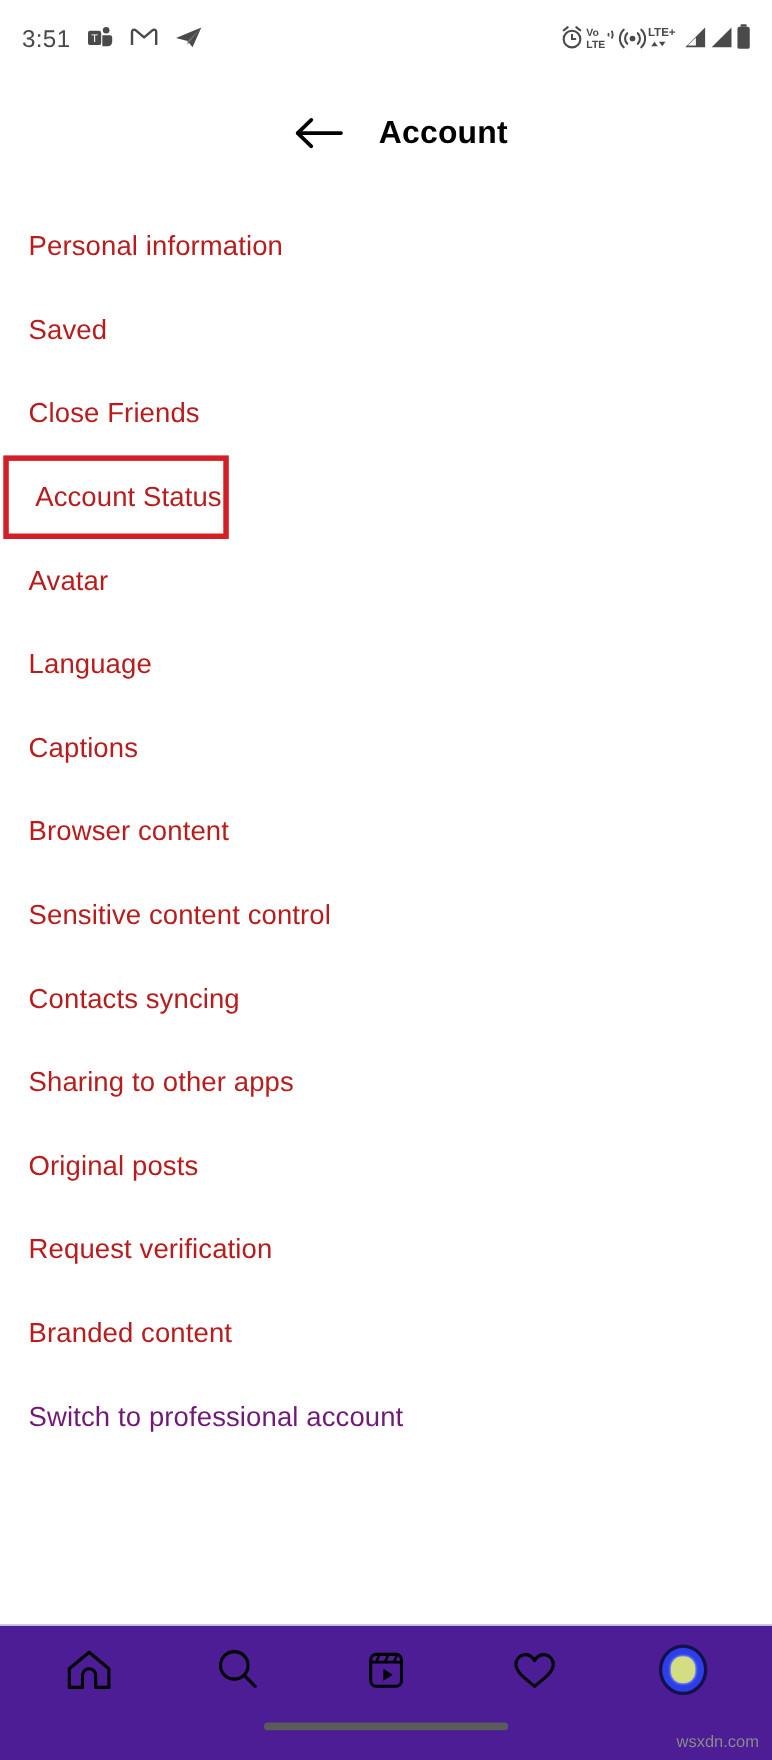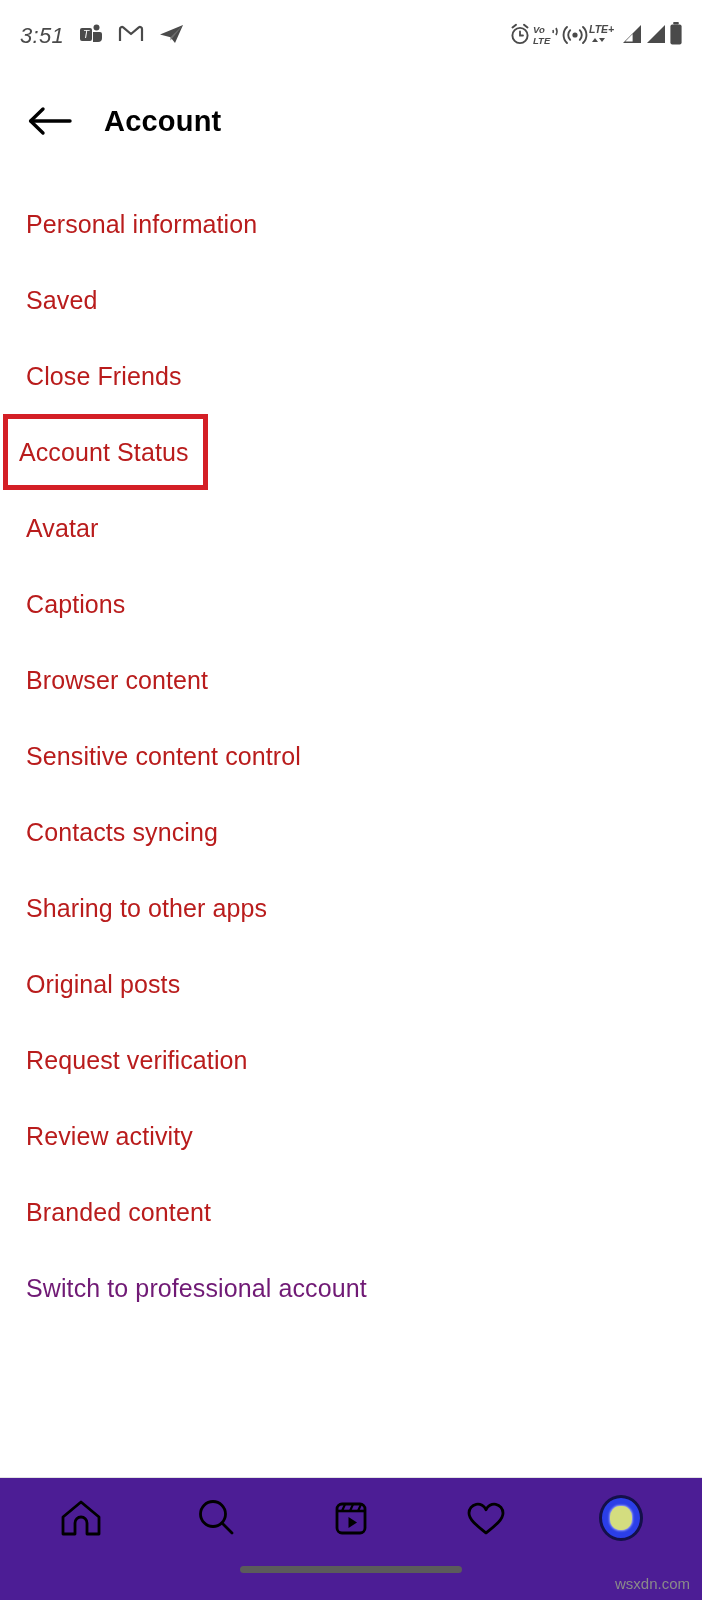--- a/index.html
+++ b/index.html
@@ -20,21 +20,20 @@
   
   .status-bar {
     position: absolute;
     top: 0; left: 0; right: 0;
     height: 72px;
     display: flex;
     align-items: center;
     justify-content: space-between;
     padding: 0 18px 0 20px;
     box-sizing: border-box;
-    font-style: italic;
   }
   .status-left {
     display: flex;
     align-items: center;
     gap: 14px;
   }
   .status-time {
     font-size: 22px;
     color: #4a4a4a;
     letter-spacing: 0.3px;
@@ -46,20 +45,21 @@
   }
   .sicon { display: block; }
 
   
   .header {
     position: absolute;
     top: 72px; left: 0; right: 0;
     height: 98px;
     display: flex;
     align-items: center;
+    justify-content: center;
   }
   .back-btn {
     width: 64px;
     margin-left: 18px;
     display: flex;
     align-items: center;
     justify-content: center;
     cursor: pointer;
   }
   .header-title {
@@ -88,21 +88,21 @@
   .list-item .label {
     font-size: 25px;
     color: #b91c1c;
     letter-spacing: 0.1px;
   }
   .list-item.highlighted {
     border: 5px solid #d41f26;
     margin-left: 3px;
     margin-right: 0;
     width: 205px;
-    padding-left: 11px;
+    padding-left: 24px;
     box-sizing: border-box;
   }
   .list-item.link .label {
     color: #701a75;
   }
 
   
   .bottom-nav {
     position: absolute;
     bottom: 0; left: 0; right: 0;
@@ -275,42 +275,42 @@
     <div class="list-item">
       <span class="label">Close Friends</span>
     </div>
     <div class="list-item highlighted">
       <span class="label">Account Status</span>
     </div>
     <div class="list-item">
       <span class="label">Avatar</span>
     </div>
     <div class="list-item">
+      <span class="label">Language</span>
+    </div>
+    <div class="list-item">
       <span class="label">Captions</span>
     </div>
     <div class="list-item">
       <span class="label">Browser content</span>
     </div>
     <div class="list-item">
       <span class="label">Sensitive content control</span>
     </div>
     <div class="list-item">
       <span class="label">Contacts syncing</span>
     </div>
     <div class="list-item">
       <span class="label">Sharing to other apps</span>
     </div>
     <div class="list-item">
       <span class="label">Original posts</span>
     </div>
     <div class="list-item">
       <span class="label">Request verification</span>
-    </div>
-    <div class="list-item">
-      <span class="label">Review activity</span>
     </div>
     <div class="list-item">
       <span class="label">Branded content</span>
     </div>
     <div class="list-item link">
       <span class="label">Switch to professional account</span>
     </div>
   </div>
 
 <div class="bottom-nav">

